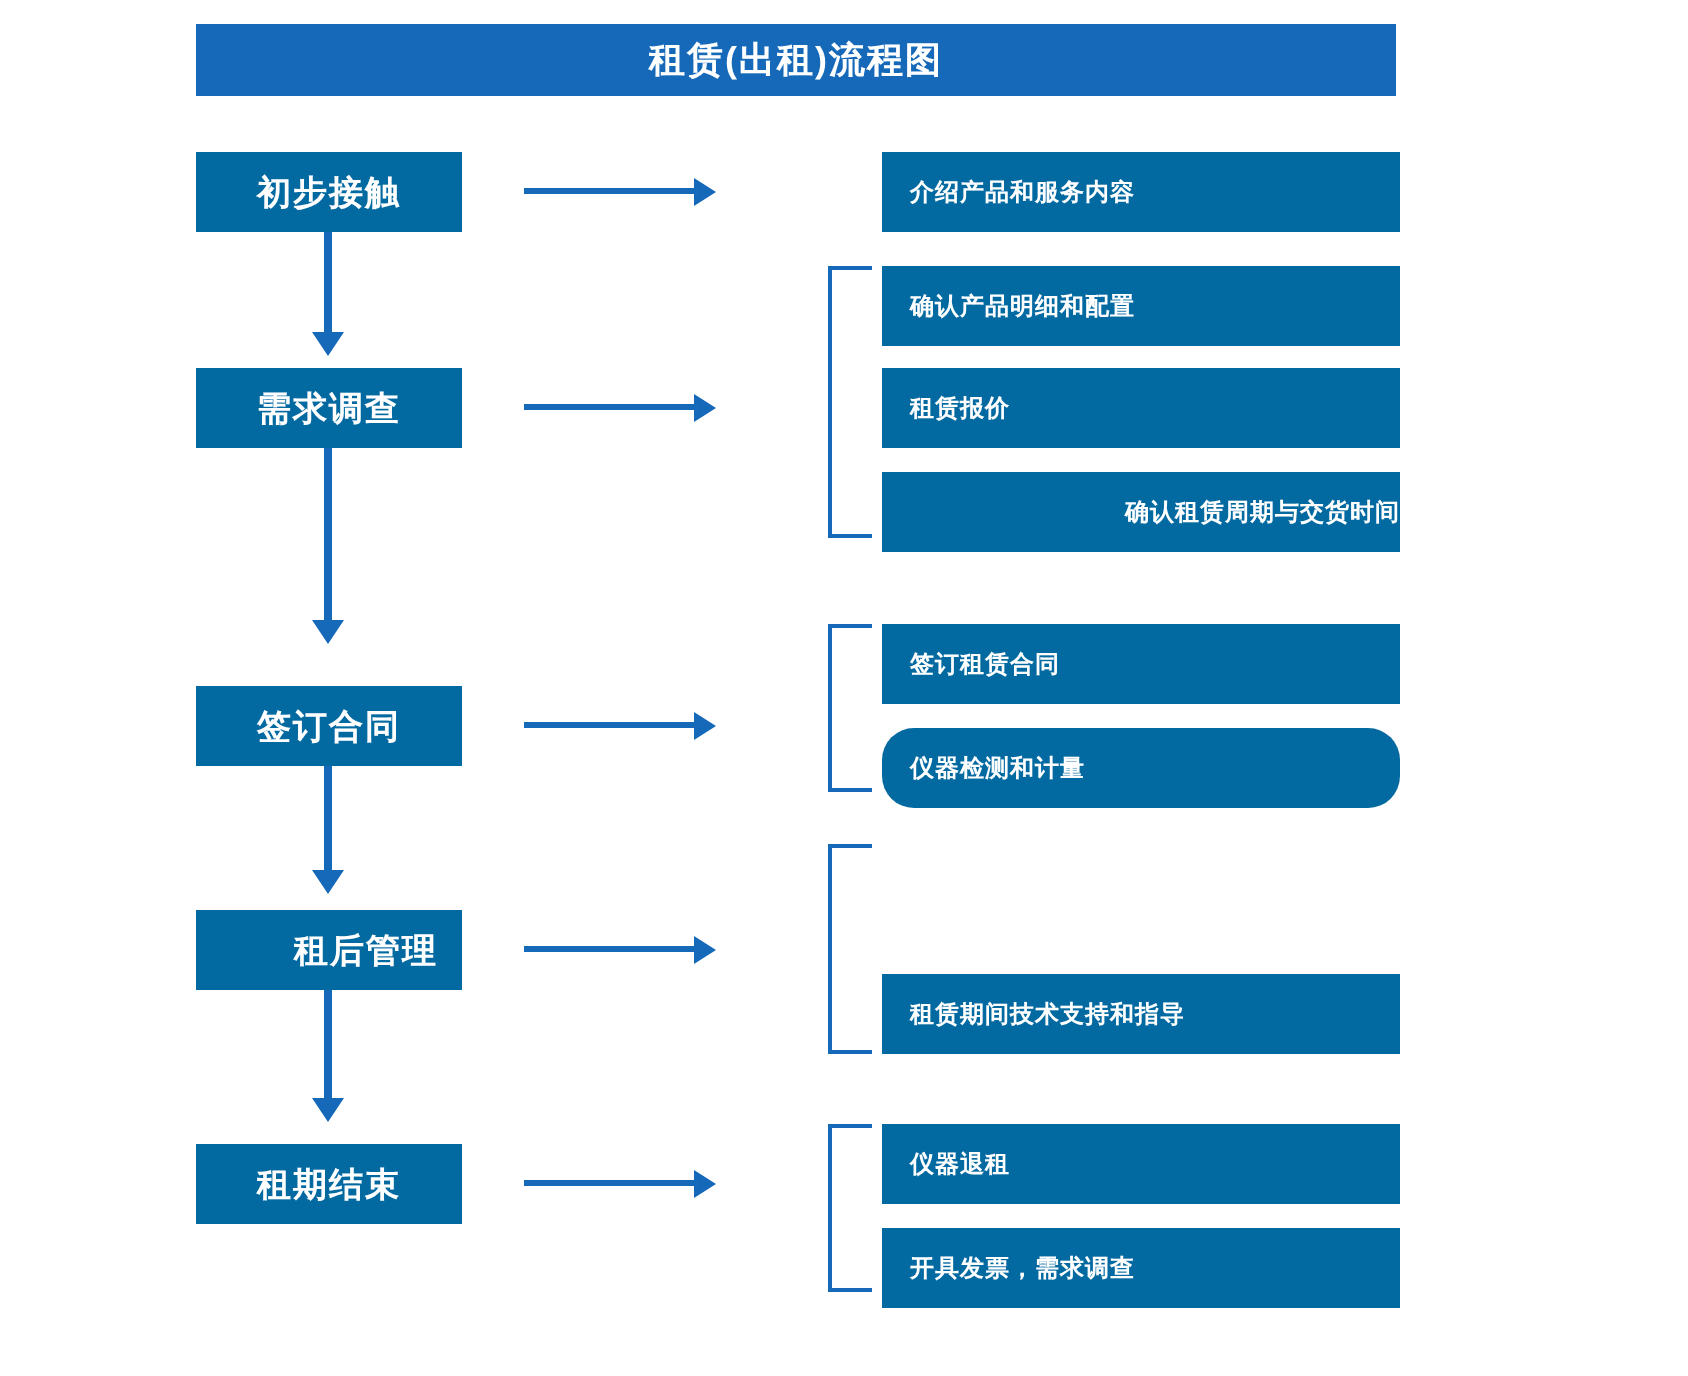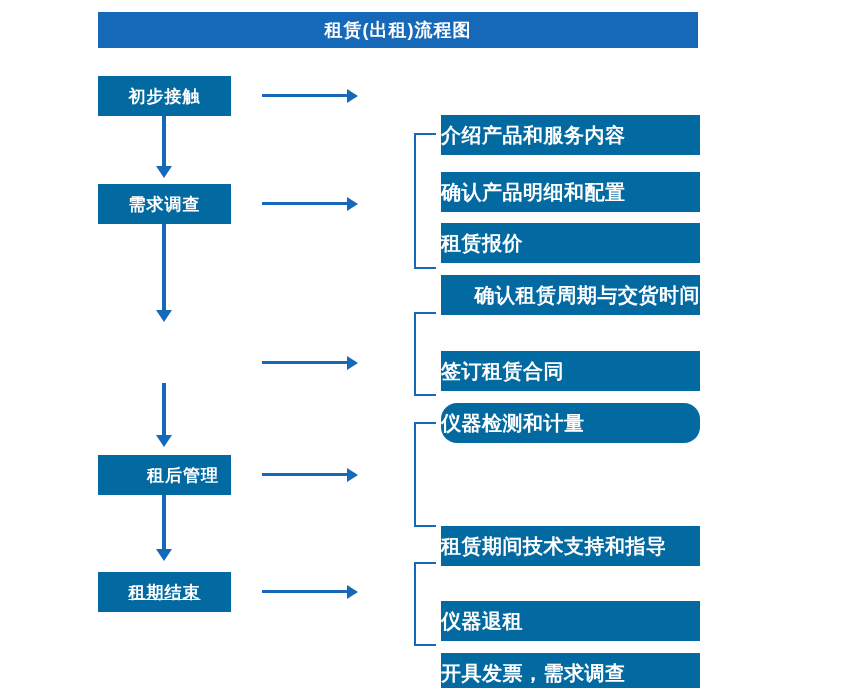--- a/index.html
+++ b/index.html
@@ -41,23 +41,23 @@
     align-items: center;
     box-sizing: border-box;
   }
   .node.left {
     justify-content: center;
     font-size: 17px;
     letter-spacing: 1px;
   }
   .node.right {
     justify-content: flex-start;
-    font-size: 20px;
+    padding-left: 14px;
+    font-size: 12px;
     letter-spacing: 0.5px;
-    margin-top: 39px;
   }
   
   .vline {
     position: absolute;
     width: 4px;
     background: #1569b8;
   }
   .varrow {
     position: absolute;
     width: 0;
@@ -120,20 +120,23 @@
   <div class="node right" style="left:441px; top:184px; width:259px; height:40px;">
     <span>租赁报价</span>
   </div>
   <div class="node right" style="left:441px; top:236px; width:259px; height:40px;justify-content:flex-end;">
     <span>确认租赁周期与交货时间</span>
   </div>
 
   <div class="vline" style="left:162px; top:224px; height:86px;"></div>
   <div class="varrow" style="left:156px; top:310px;"></div>
 
+  <div class="node left" style="left:98px; top:343px; width:133px; height:40px;">
+    <span>签订合同</span>
+  </div>
   <div class="hline" style="left:262px; top:361px; width:85px;"></div>
   <div class="harrow" style="left:347px; top:356px;"></div>
   <div class="bracket" style="left:414px; top:312px; width:22px; height:84px;"></div>
   <div class="node right" style="left:441px; top:312px; width:259px; height:40px;">
     <span>签订租赁合同</span>
   </div>
   <div class="node right" style="left:441px; top:364px; width:259px; height:40px;border-radius:16px;">
     <span>仪器检测和计量</span>
   </div>
 
@@ -146,21 +149,21 @@
   <div class="hline" style="left:262px; top:473px; width:85px;"></div>
   <div class="harrow" style="left:347px; top:468px;"></div>
   <div class="bracket" style="left:414px; top:422px; width:22px; height:105px;"></div>
   <div class="node right" style="left:441px; top:487px; width:259px; height:40px;">
     <span>租赁期间技术支持和指导</span>
   </div>
 
   <div class="vline" style="left:162px; top:495px; height:54px;"></div>
   <div class="varrow" style="left:156px; top:549px;"></div>
 
-  <div class="node left" style="left:98px; top:572px; width:133px; height:40px;text-decoration:underline;">
+  <div class="node left" style="left:98px; top:572px; width:133px; height:40px;">
     <span>租期结束</span>
   </div>
   <div class="hline" style="left:262px; top:590px; width:85px;"></div>
   <div class="harrow" style="left:347px; top:585px;"></div>
   <div class="bracket" style="left:414px; top:562px; width:22px; height:84px;"></div>
   <div class="node right" style="left:441px; top:562px; width:259px; height:40px;">
     <span>仪器退租</span>
   </div>
   <div class="node right" style="left:441px; top:614px; width:259px; height:40px;">
     <span>开具发票，需求调查</span>

